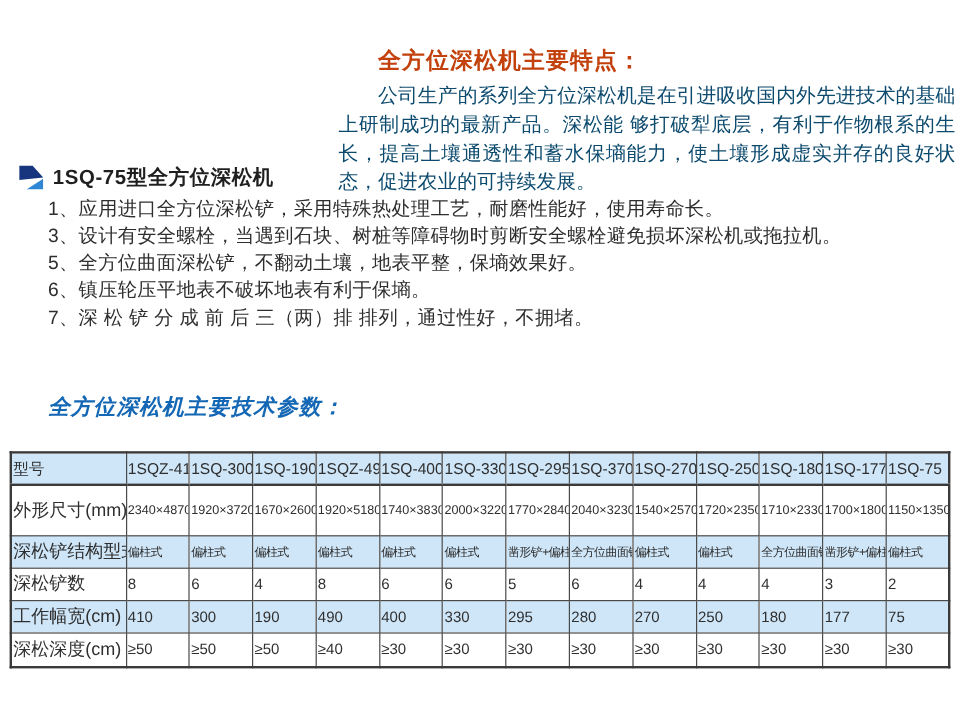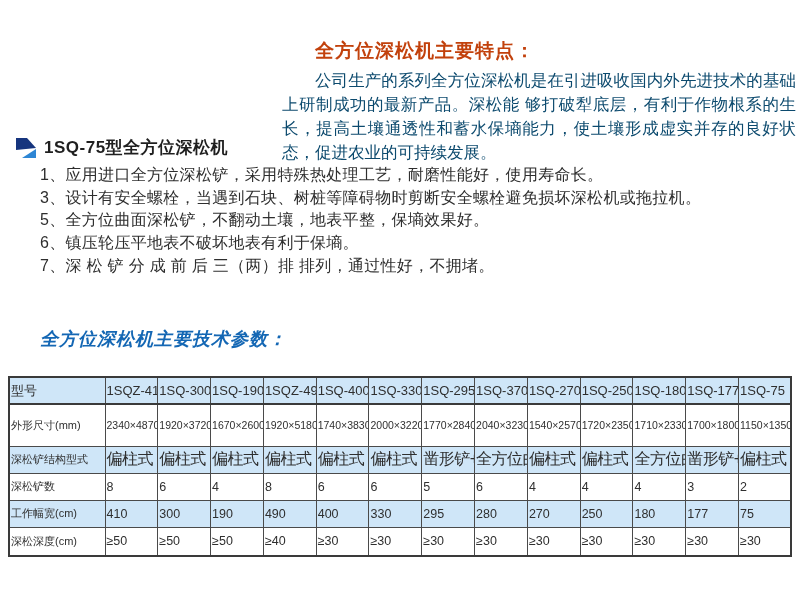--- a/index.html
+++ b/index.html
@@ -86,26 +86,26 @@
     background: #cfe6f8;
     font-size: 13px;
     height: 27px;
     border-bottom: 2px solid #3a3a3a;
     white-space: nowrap;
   }
   table.specs tbody tr:nth-child(even) th,
   table.specs tbody tr:nth-child(even) td { background: #cfe6f8; }
   table.specs tbody tr:nth-child(odd) th,
   table.specs tbody tr:nth-child(odd) td { background: #ffffff; }
-  table.specs tbody th { font-size: 11px; white-space: nowrap; }
+  table.specs tbody th { font-size: 15px; white-space: nowrap; }
   table.specs tbody tr { height: 27px; }
   tr.row-0 { height: 42px !important; }
   tr.row-0 td { font-size: 10.5px; line-height: 13px; }
   tr.row-1 td { font-size: 11px; white-space: nowrap; letter-spacing: -0.3px; }
-  tr.row-2 td { font-size: 16px; white-space: nowrap; letter-spacing: -0.5px; }
+  tr.row-2 td { font-size: 10px; white-space: nowrap; letter-spacing: -0.5px; }
   tr.row-3 td, tr.row-4 td { font-size: 12.5px; }
   tr.row-5 { height: 29px !important; }
   tr.row-5 td { font-size: 12.5px; }
 </style>
 </head>
 <body>
 
 <h2 class="features-title">全方位深松机主要特点：</h2>
 
 <p class="intro">公司生产的系列全方位深松机是在引进吸收国内外先进技术的基础上研制成功的最新产品。深松能 够打破犁底层，有利于作物根系的生长，提高土壤通透性和蓄水保墒能力，使土壤形成虚实并存的良好状态，促进农业的可持续发展。</p>

